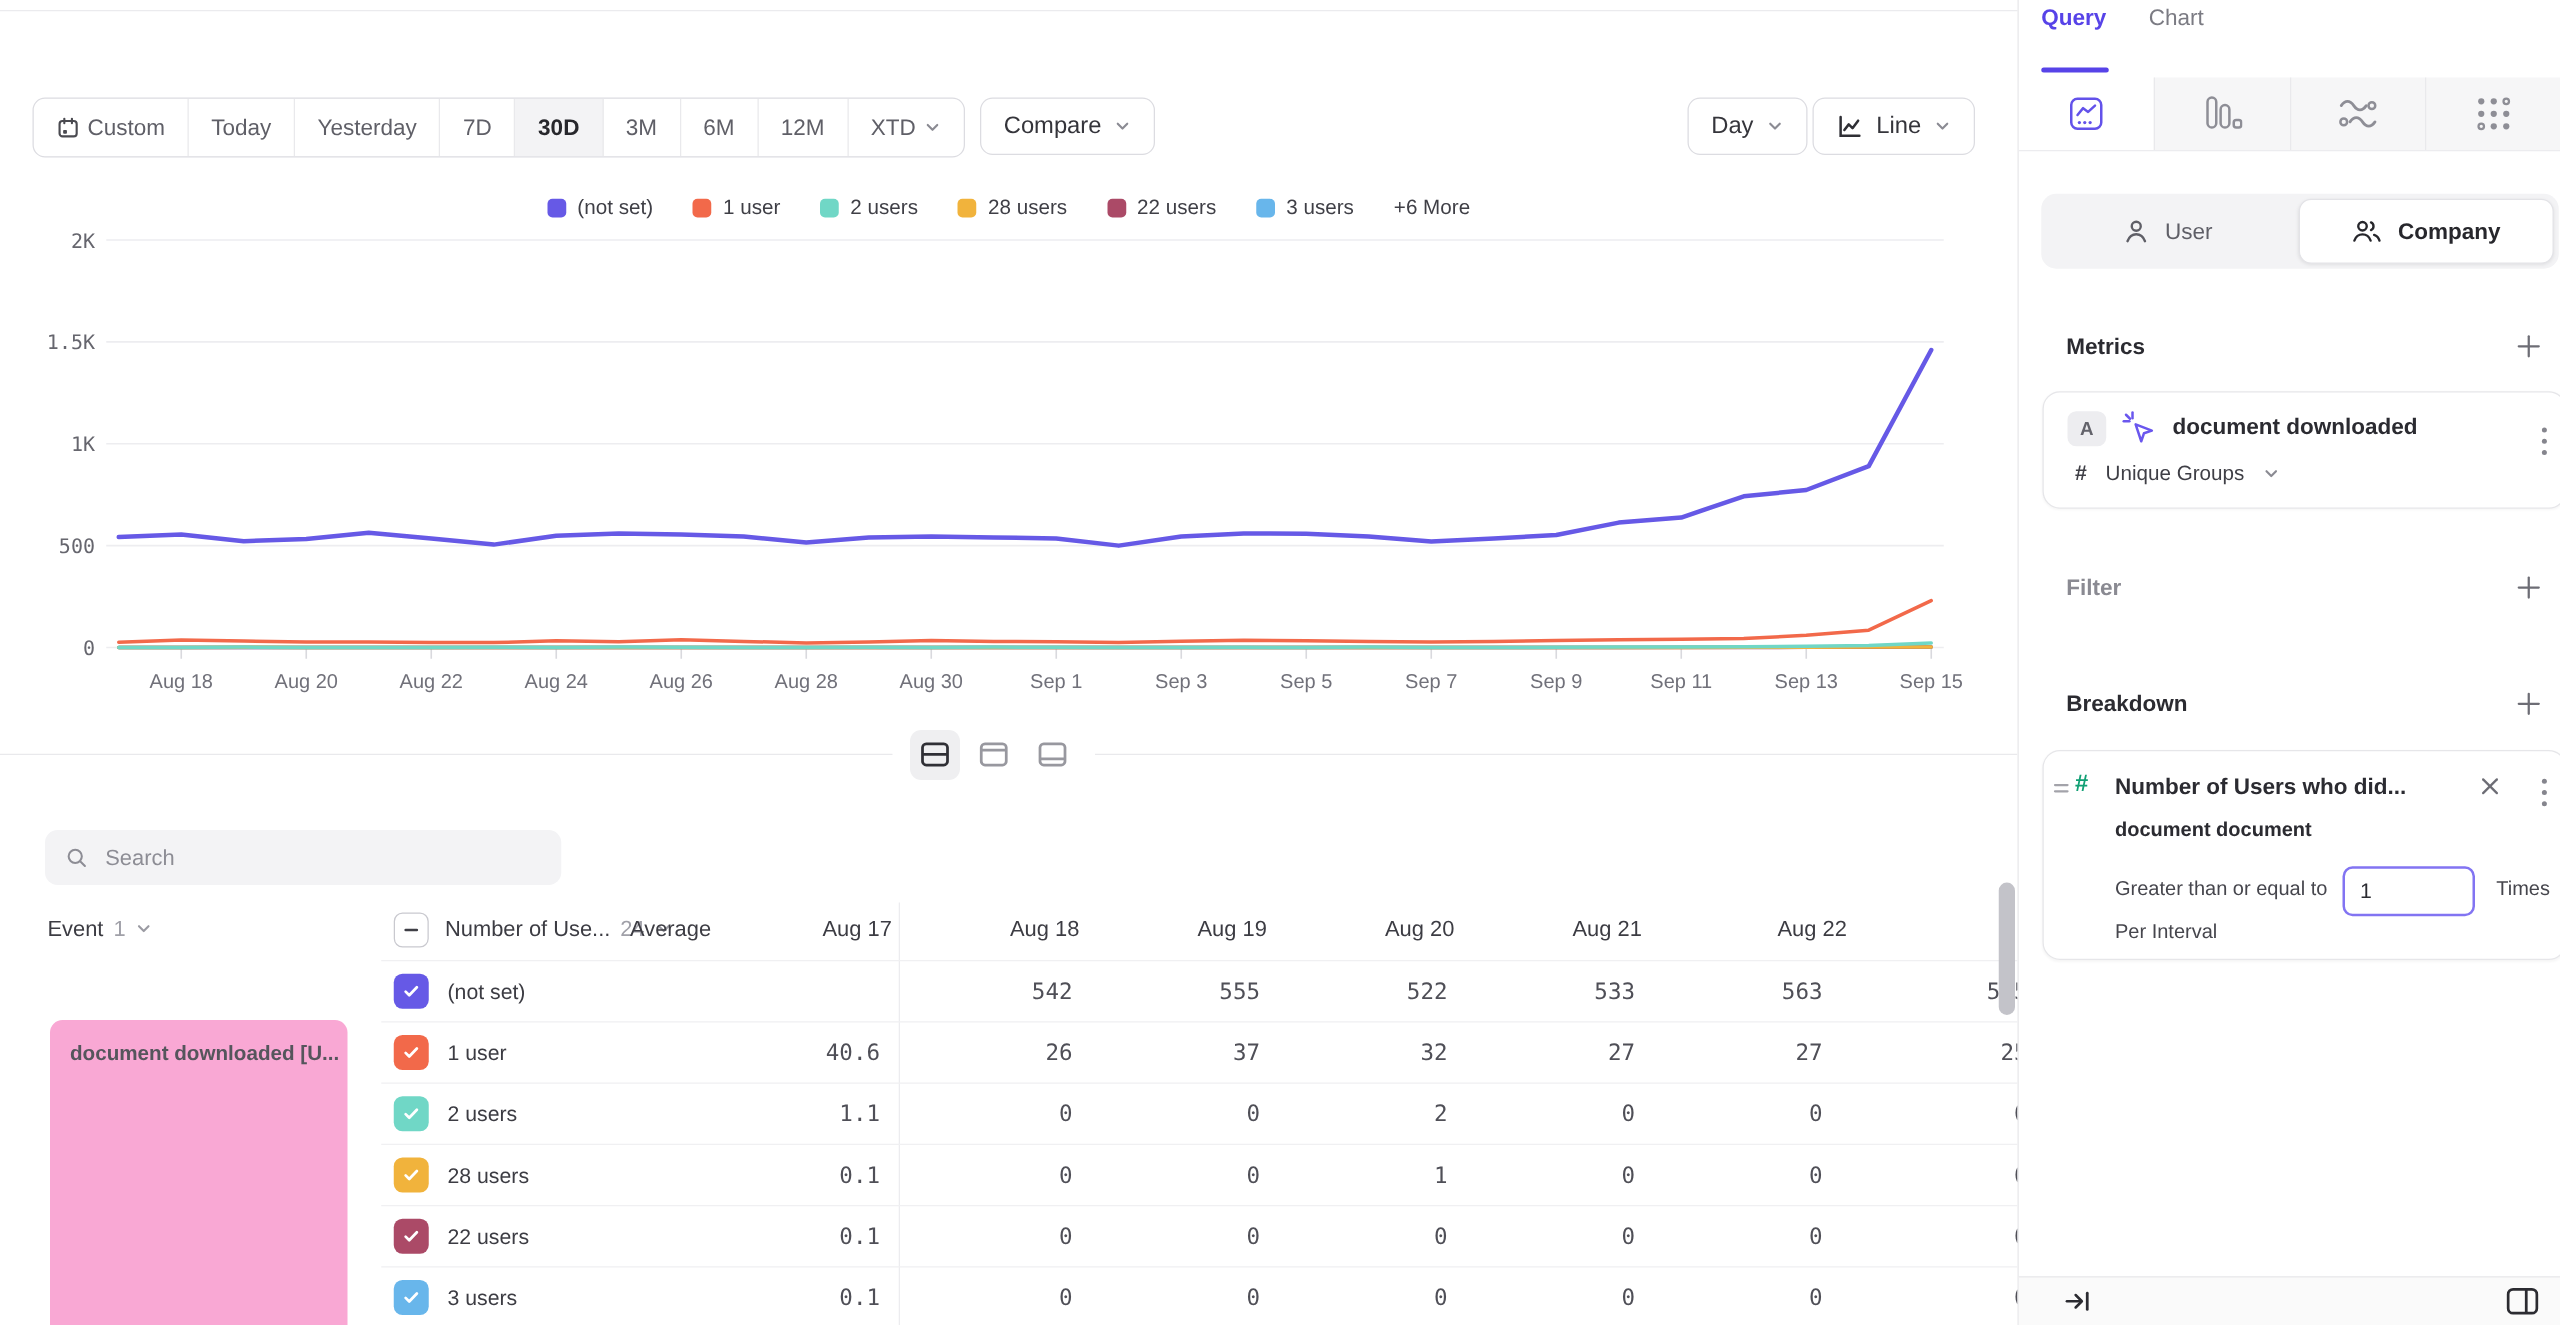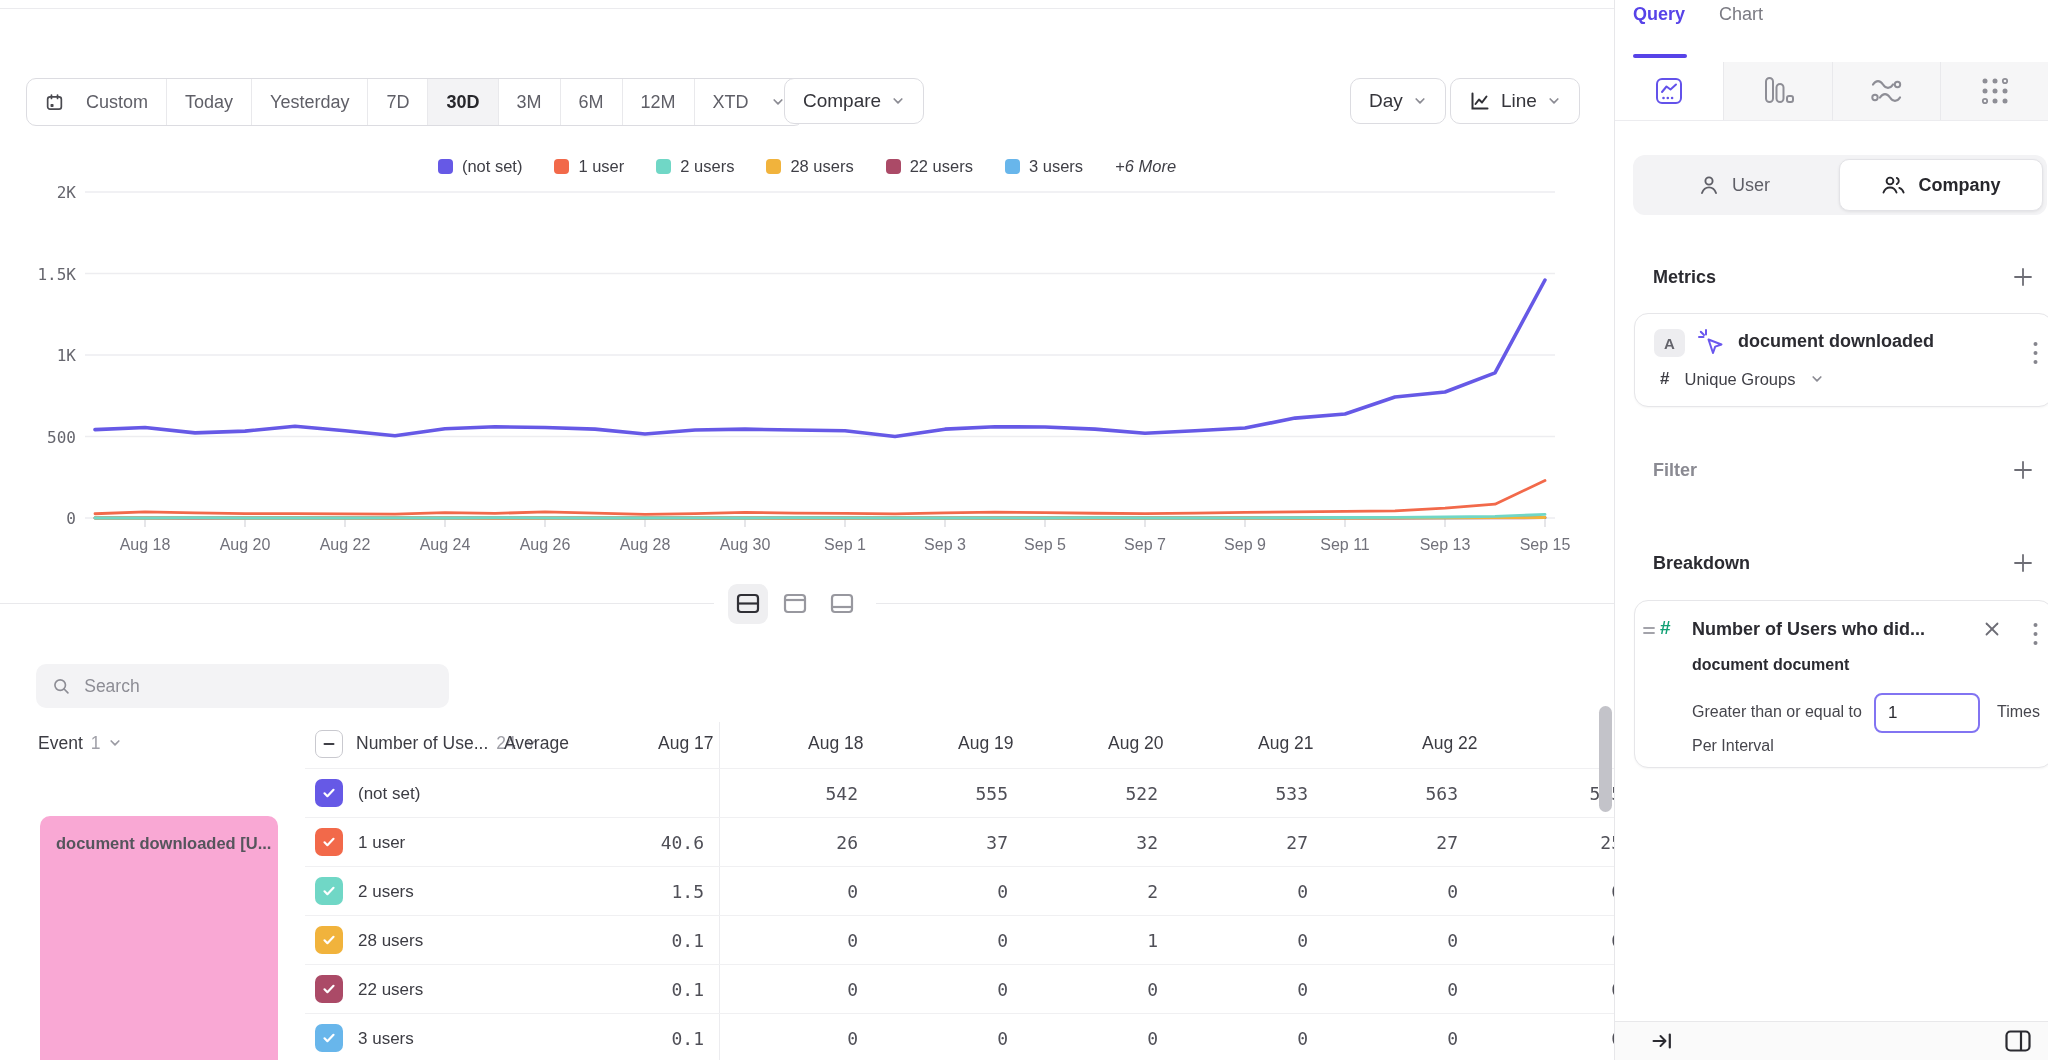--- a/index.html
+++ b/index.html
@@ -3,21 +3,21 @@
 <meta charset="utf-8">
 <style>
   html,body{margin:0;padding:0;background:#fff;}
   .app{position:relative;width:2048px;height:1060px;overflow:hidden;background:#fff;
        font-family:"Liberation Sans",sans-serif;color:#3c3c43;}
   .topline{position:absolute;top:8px;left:0;width:2048px;height:1px;background:#ebebee;}
 
   
   .range-group{position:absolute;left:26px;top:78px;height:46px;display:flex;align-items:stretch;
        border:1px solid #dcdce1;border-radius:10px;background:#fff;overflow:hidden;}
-  .range-item{display:flex;align-items:center;gap:22px;padding:0 18px;font-size:18px;color:#5f5f67;
+  .range-item{display:flex;align-items:center;gap:6px;padding:0 18px;font-size:18px;color:#5f5f67;
        border-right:1px solid #e9e9ec;cursor:pointer;white-space:nowrap;}
   .range-item:last-child{border-right:none;}
   .range-item.selected{background:#f3f3f5;color:#27272c;font-weight:700;}
   .btn{position:absolute;top:78px;height:46px;display:flex;align-items:center;gap:10px;padding:0 18px;
        border:1px solid #dcdce1;border-radius:10px;background:#fff;font-size:19px;color:#35353b;
        cursor:pointer;box-sizing:border-box;white-space:nowrap;}
   .chev{width:14px;height:14px;color:#8b8b93;flex:none;}
 
   
   .legend{position:absolute;left:0;top:150px;width:1614px;height:32px;display:flex;justify-content:center;
@@ -201,21 +201,21 @@
         <span>28 users</span>
       </div>
       <div class="legend-item">
         <span class="swatch" style="background: rgb(171, 74, 103);"></span>
         <span>22 users</span>
       </div>
       <div class="legend-item">
         <span class="swatch" style="background: rgb(104, 182, 235);"></span>
         <span>3 users</span>
       </div>
-      <span style="cursor: pointer; font-style: italic;">+6 More</span>
+      <span style="cursor: pointer;">+6 More</span>
     </div>
   <svg class="chart" id="chart" width="1614" height="430">
       <line x1="85" x2="1555" y1="378" y2="378" stroke="#ededf0" stroke-width="1.3"></line>
       <text x="76" y="384" text-anchor="end" class="ylab">0</text>
       <line x1="85" x2="1555" y1="296.5" y2="296.5" stroke="#ededf0" stroke-width="1.3"></line>
       <text x="76" y="302.5" text-anchor="end" class="ylab">500</text>
       <line x1="85" x2="1555" y1="215" y2="215" stroke="#ededf0" stroke-width="1.3"></line>
       <text x="76" y="221" text-anchor="end" class="ylab">1K</text>
       <line x1="85" x2="1555" y1="133.5" y2="133.5" stroke="#ededf0" stroke-width="1.3"></line>
       <text x="76" y="139.5" text-anchor="end" class="ylab">1.5K</text>
@@ -355,21 +355,21 @@
         <div class="num" style="left: 1422px;">25</div>
       </div>
       <div class="row-sep" style="top: 866px;"></div>
       <div class="t-row" style="top: 867px;">
         <div class="row-cb" style="background: rgb(112, 215, 198);">
           <svg width="18" height="18" viewBox="0 0 28 28">
             <polyline points="7,14.5 11.5,19 21,9" fill="none" stroke="#fff" stroke-width="3.4" stroke-linecap="round" stroke-linejoin="round"></polyline>
           </svg>
         </div>
         <div class="row-label">2 users</div>
-        <div class="num" style="left: 504px;">1.5</div>
+        <div class="num" style="left: 504px;">1.1</div>
         <div class="num" style="left: 658px;">0</div>
         <div class="num" style="left: 808px;">0</div>
         <div class="num" style="left: 958px;">2</div>
         <div class="num" style="left: 1108px;">0</div>
         <div class="num" style="left: 1258px;">0</div>
         <div class="num" style="left: 1422px;">0</div>
       </div>
       <div class="row-sep" style="top: 915px;"></div>
       <div class="t-row" style="top: 916px;">
         <div class="row-cb" style="background: rgb(241, 179, 60);">

